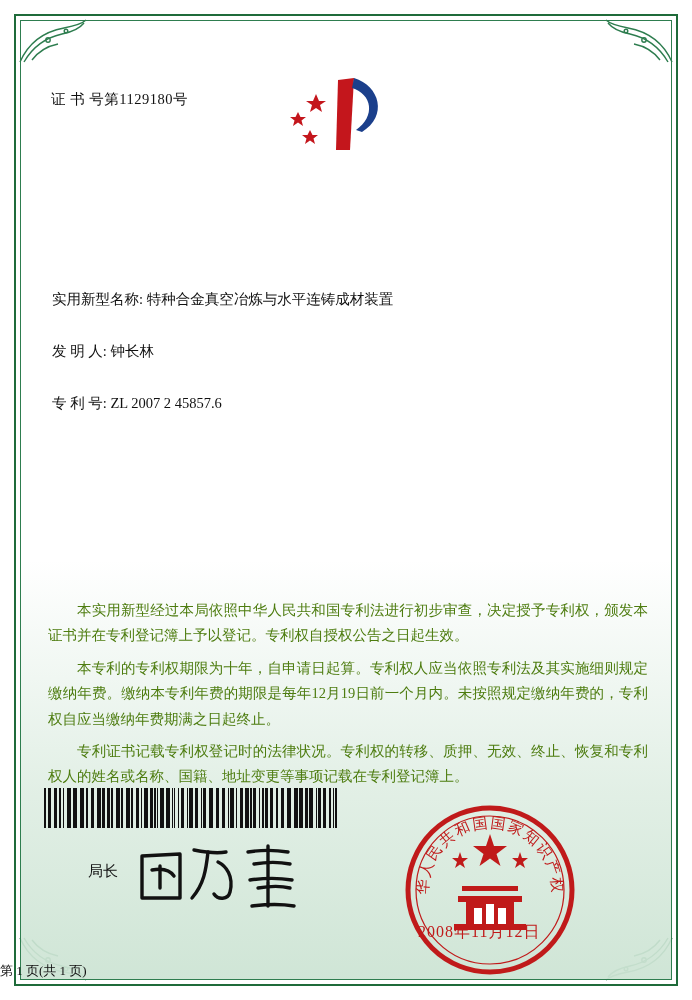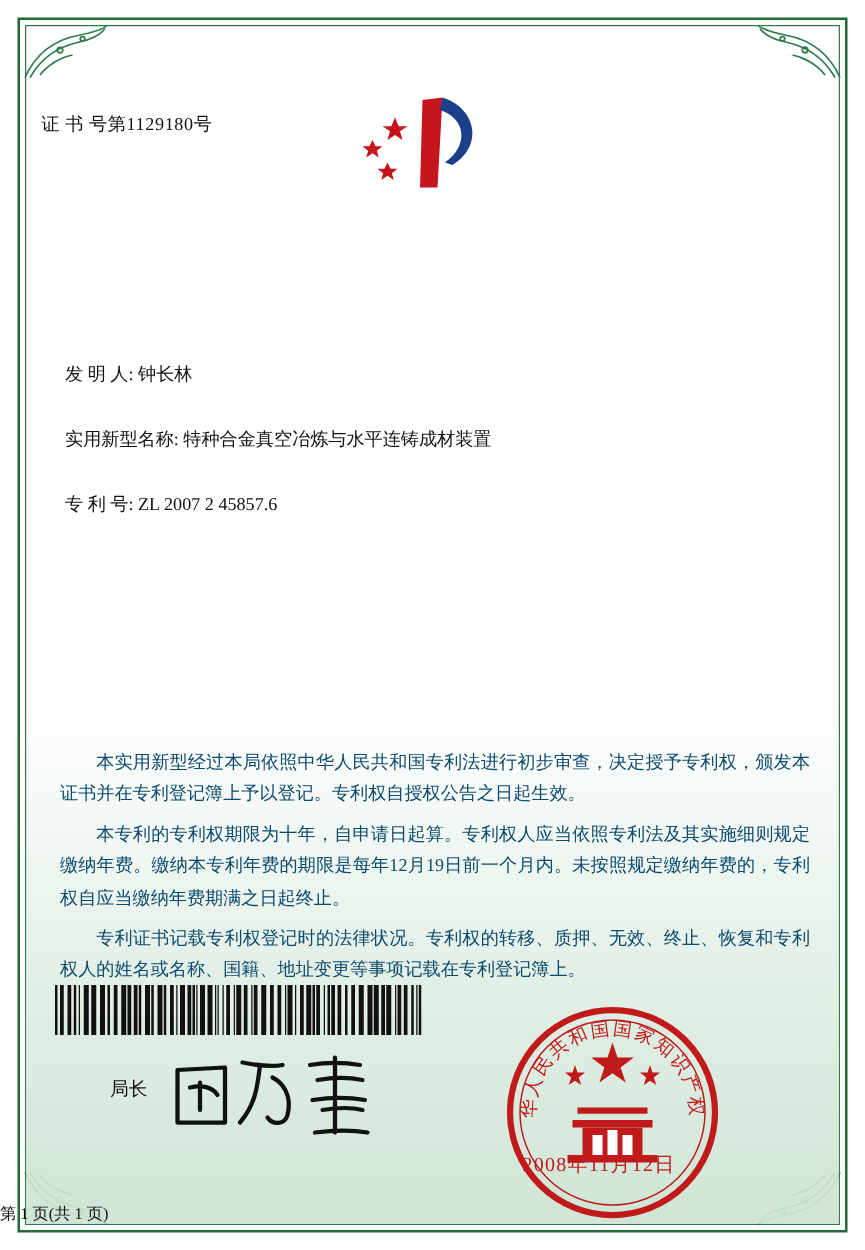--- a/index.html
+++ b/index.html
@@ -55,21 +55,21 @@
     top: 560px;
     right: 21px;
     bottom: 21px;
     background: linear-gradient(to bottom, rgba(233,243,235,0) 0%, rgba(216,234,221,0.75) 55%, rgba(205,228,212,0.95) 100%);
     pointer-events: none;
   }
 
   
   .cert-no {
     position: absolute;
-    left: 33px;
+    left: 51px;
     top: 90px;
     font-size: 14.5px;
     color: #111;
     letter-spacing: 0.5px;
   }
 
   
   .logo {
     position: absolute;
     left: 276px;
@@ -119,21 +119,21 @@
   .field .lbl { display: inline-block; }
   .field .val { display: inline-block; }
 
   
   .paras {
     position: absolute;
     left: 48px;
     right: 44px;
     top: 598px;
     font-size: 14.5px;
-    color: #0c4a6e;
+    color: #4d7c0f;
     line-height: 1.75;
     text-align: justify;
   }
   .paras p {
     margin: 0 0 7px 0;
     text-indent: 2em;
   }
 
   
   .barcode {
@@ -258,26 +258,26 @@
         <polygon points="22,40 24.5,45 30,45 25.5,48.5 27,54 22,50.5 17,54 18.5,48.5 14,45 19.5,45"></polygon>
         <polygon points="34,58 36.5,63 42,63 37.5,66.5 39,72 34,68.5 29,72 30.5,66.5 26,63 31.5,63"></polygon>
       </g>
     </svg>
   </div>
 
 
 
   <div class="fields">
     <div class="field">
+      <span class="lbl">实用新型名称:</span>
+      <span class="val">特种合金真空冶炼与水平连铸成材装置</span>
+    </div>
+    <div class="field">
       <span class="lbl">发 明 人:</span>
       <span class="val">钟长林</span>
-    </div>
-    <div class="field">
-      <span class="lbl">实用新型名称:</span>
-      <span class="val">特种合金真空冶炼与水平连铸成材装置</span>
     </div>
     <div class="field">
       <span class="lbl">专 利 号:</span>
       <span class="val">ZL 2007 2 45857.6</span>
     </div>
   </div>
 
   <div class="paras">
     <p>本实用新型经过本局依照中华人民共和国专利法进行初步审查，决定授予专利权，颁发本证书并在专利登记簿上予以登记。专利权自授权公告之日起生效。</p>
     <p>本专利的专利权期限为十年，自申请日起算。专利权人应当依照专利法及其实施细则规定缴纳年费。缴纳本专利年费的期限是每年12月19日前一个月内。未按照规定缴纳年费的，专利权自应当缴纳年费期满之日起终止。</p>

